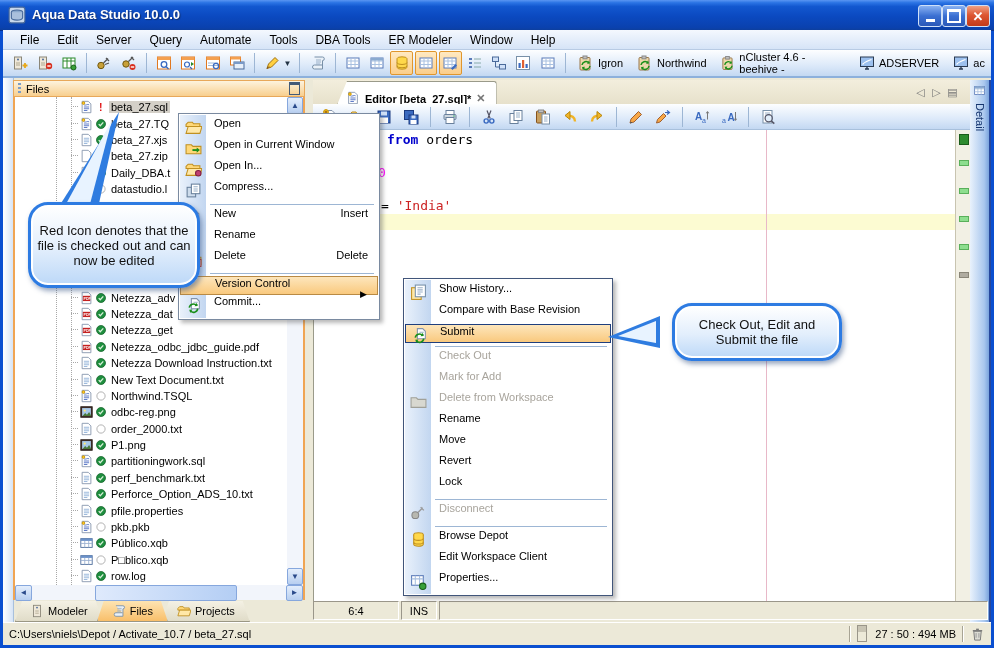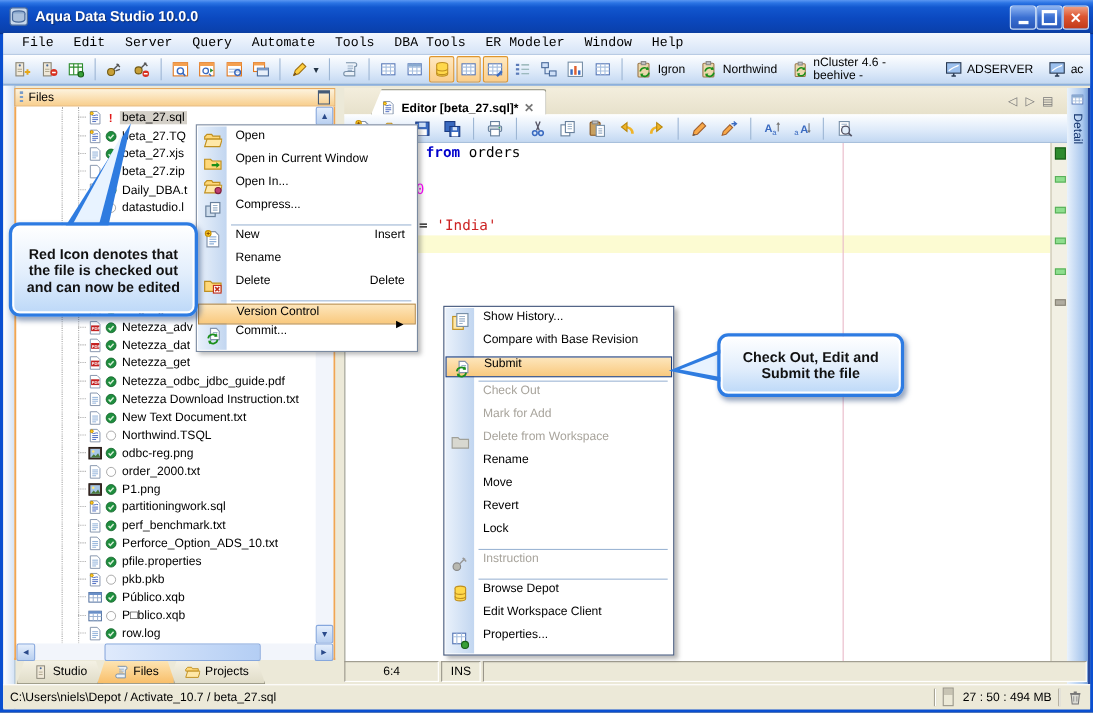--- a/index.html
+++ b/index.html
@@ -18,22 +18,22 @@
   .tb-title{left:32px;top:7px;color:#fff;font-weight:bold;font-size:13px;text-shadow:1px 1px 1px #12306e;}
   .wbtn{top:5px;width:22px;height:20px;border-radius:3px;border:1px solid #cfe0f8;
         display:flex;align-items:center;justify-content:center;cursor:pointer;}
   .wbtn.blue{background:linear-gradient(180deg,#8ab2f2,#3a6fd2 50%,#2a58b8);}
   .wbtn.red{background:linear-gradient(180deg,#f0a184,#dd5632 45%,#c23a18);}
   .wbtn .g-min{width:9px;height:3px;background:#fff;margin-top:9px;}
   .wbtn .g-max{width:10px;height:9px;border:2px solid #fff;border-top-width:3px;}
   .wbtn .g-x{color:#fff;font-weight:bold;font-size:13px;line-height:1;}
 
   
-  .menubar{left:3px;top:30px;width:988px;height:20px;display:flex;align-items:flex-start;
-    background:linear-gradient(180deg,#f4f8fe,#d6e4f7);border-bottom:1px solid #b8cbe4;padding-left:8px;box-sizing:border-box;font-family:Liberation Mono, monospace;}
+  .menubar{left:3px;top:30px;width:988px;height:20px;display:flex;align-items:center;
+    background:linear-gradient(180deg,#f4f8fe,#d6e4f7);border-bottom:1px solid #b8cbe4;padding-left:8px;box-sizing:border-box;}
   .mi{padding:2px 9px;font-size:12px;cursor:default;}
 
   
   .toolbar{left:3px;top:50px;width:988px;height:28px;display:flex;align-items:center;
     background:linear-gradient(180deg,#fdfeff,#dce9f9 60%,#c3d8f2);border-bottom:2px solid #8cb0dc;
     padding-left:6px;box-sizing:border-box;gap:2px;}
   .tbtn{width:22px;height:22px;display:flex;align-items:center;justify-content:center;border:1px solid transparent;border-radius:2px;cursor:pointer;}
   .tbtn .ic{width:16px;height:16px;}
   .tbtn.toggled{border:1px solid #e0962c;background:linear-gradient(180deg,#ffe9c2,#fbce8a);}
   .tsep{width:1px;height:20px;background:#9db6d4;margin:0 4px;}
@@ -126,25 +126,25 @@
   .mitem .arrow{margin-left:auto;font-size:9px;}
   .mitem.dis{color:#a8a49c;}
   .mitem.hl{background:linear-gradient(180deg,#fde6bc,#f9c97e);border:1px solid #b98a44;height:19px;box-sizing:border-box;flex-direction:column;}
   .mitem.hl2{background:linear-gradient(180deg,#fde6bc,#f9c97e);border:1px solid #1f3f7e;height:19px;box-sizing:border-box;}
   .msep{height:6px;position:relative;}
   .msep:after{content:"";position:absolute;left:30px;right:4px;top:3px;border-top:1px solid #9db6d4;}
   .ctxmenu{left:178px;top:113px;width:202px;z-index:40;}
   .vcsub{left:403px;top:278px;width:210px;z-index:41;border-color:#41557a;}
 
   
-  .callout{z-index:50;border:3px solid #2d7be2;border-radius:10px;
+  .callout{z-index:50;border:3px solid #2d7be2;border-radius:20px;
     background:linear-gradient(180deg,#ffffff,#e2eefc 55%,#bcd8f8);
     box-shadow:2px 3px 5px rgba(50,80,130,.5), inset 0 0 0 2px #fff;
     display:flex;align-items:center;justify-content:center;text-align:center;
-    font-weight:bold;font-size:13px;color:#111;padding:4px 6px;box-sizing:border-box;}
+    font-weight:normal;font-size:13px;color:#111;padding:4px 6px;box-sizing:border-box;margin-left:20px;}
   .tailsvg{z-index:49;pointer-events:none;}
 </style>
 </head>
 <body>
 
 <div class="win">
 
   <div class="abs titlebar">
     <span class="abs ic tb-ic" id="appIcon">
         <svg viewBox="0 0 16 16">
@@ -868,21 +868,21 @@
 
   <div class="abs btabs" id="btabs">
       <div class="btab">
      <span class="ic" style="width:14px;height:14px;">
           <svg viewBox="0 0 16 16">
             <rect x="4" y="1.5" width="8" height="13" fill="#efe8d8" stroke="#8a8678"></rect>
             <circle cx="8" cy="4" r="1" fill="#4a6a9a"></circle>
             <path d="M6 8h4M6 10.5h4" stroke="#b0a890"></path>
           </svg>
         </span>
-        <span>Studio</span>
+        <span>Modeler</span>
    </div>
       <div class="btab active">
      <span class="ic" style="width:14px;height:14px;">
           <svg viewBox="0 0 16 16">
             <path d="M4.5 2h8a1.8 1.8 0 0 1 0 3.6V14H4.5a2 2 0 0 1 0-4H12" fill="#eaf1f8" stroke="#7890a8"></path>
             <path d="M6 5h5M6 7h5M6 9h4" stroke="#9ab0c8"></path>
           </svg>
         </span>
         <span>Files</span>
    </div>
@@ -1254,21 +1254,21 @@
         <span>Lock</span>
       </div>
       <div class="msep"></div>
       <div class="mitem dis">
         <span class="micon ic">
           <svg viewBox="0 0 16 16">
             <circle cx="5" cy="10.5" r="3.2" fill="#b8b8b0" stroke="#888"></circle>
             <path d="M7.5 8l4.5-4.5M10 3l3 3" stroke="#999" stroke-width="1.3"></path>
           </svg>
         </span>
-        <span>Instruction</span>
+        <span>Disconnect</span>
       </div>
       <div class="msep"></div>
       <div class="mitem ">
         <span class="micon ic">
           <svg viewBox="0 0 16 16">
             <ellipse cx="8" cy="3.5" rx="4.5" ry="1.8" fill="#ffd84a" stroke="#c09020"></ellipse>
             <path d="M3.5 3.5v9a4.5 1.8 0 0 0 9 0v-9" fill="#ffd84a" stroke="#c09020"></path>
             <path d="M3.5 7a4.5 1.8 0 0 0 9 0M3.5 10.5a4.5 1.8 0 0 0 9 0" stroke="#c09020" fill="none"></path>
           </svg>
         </span>

